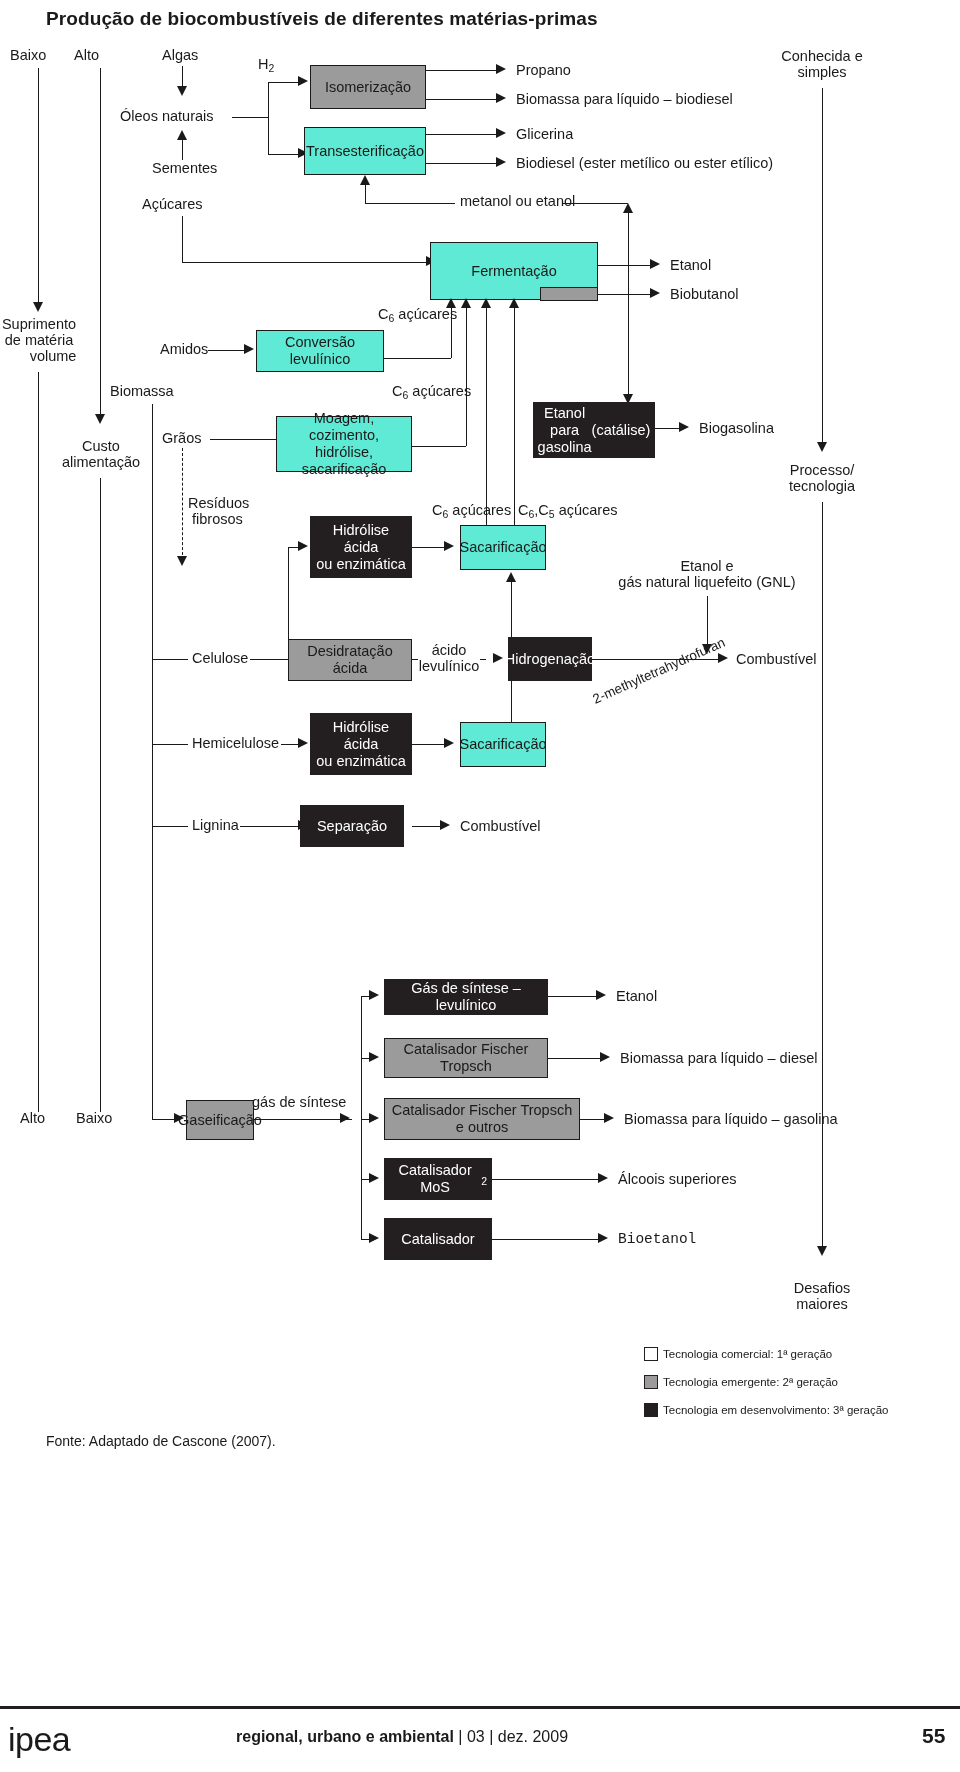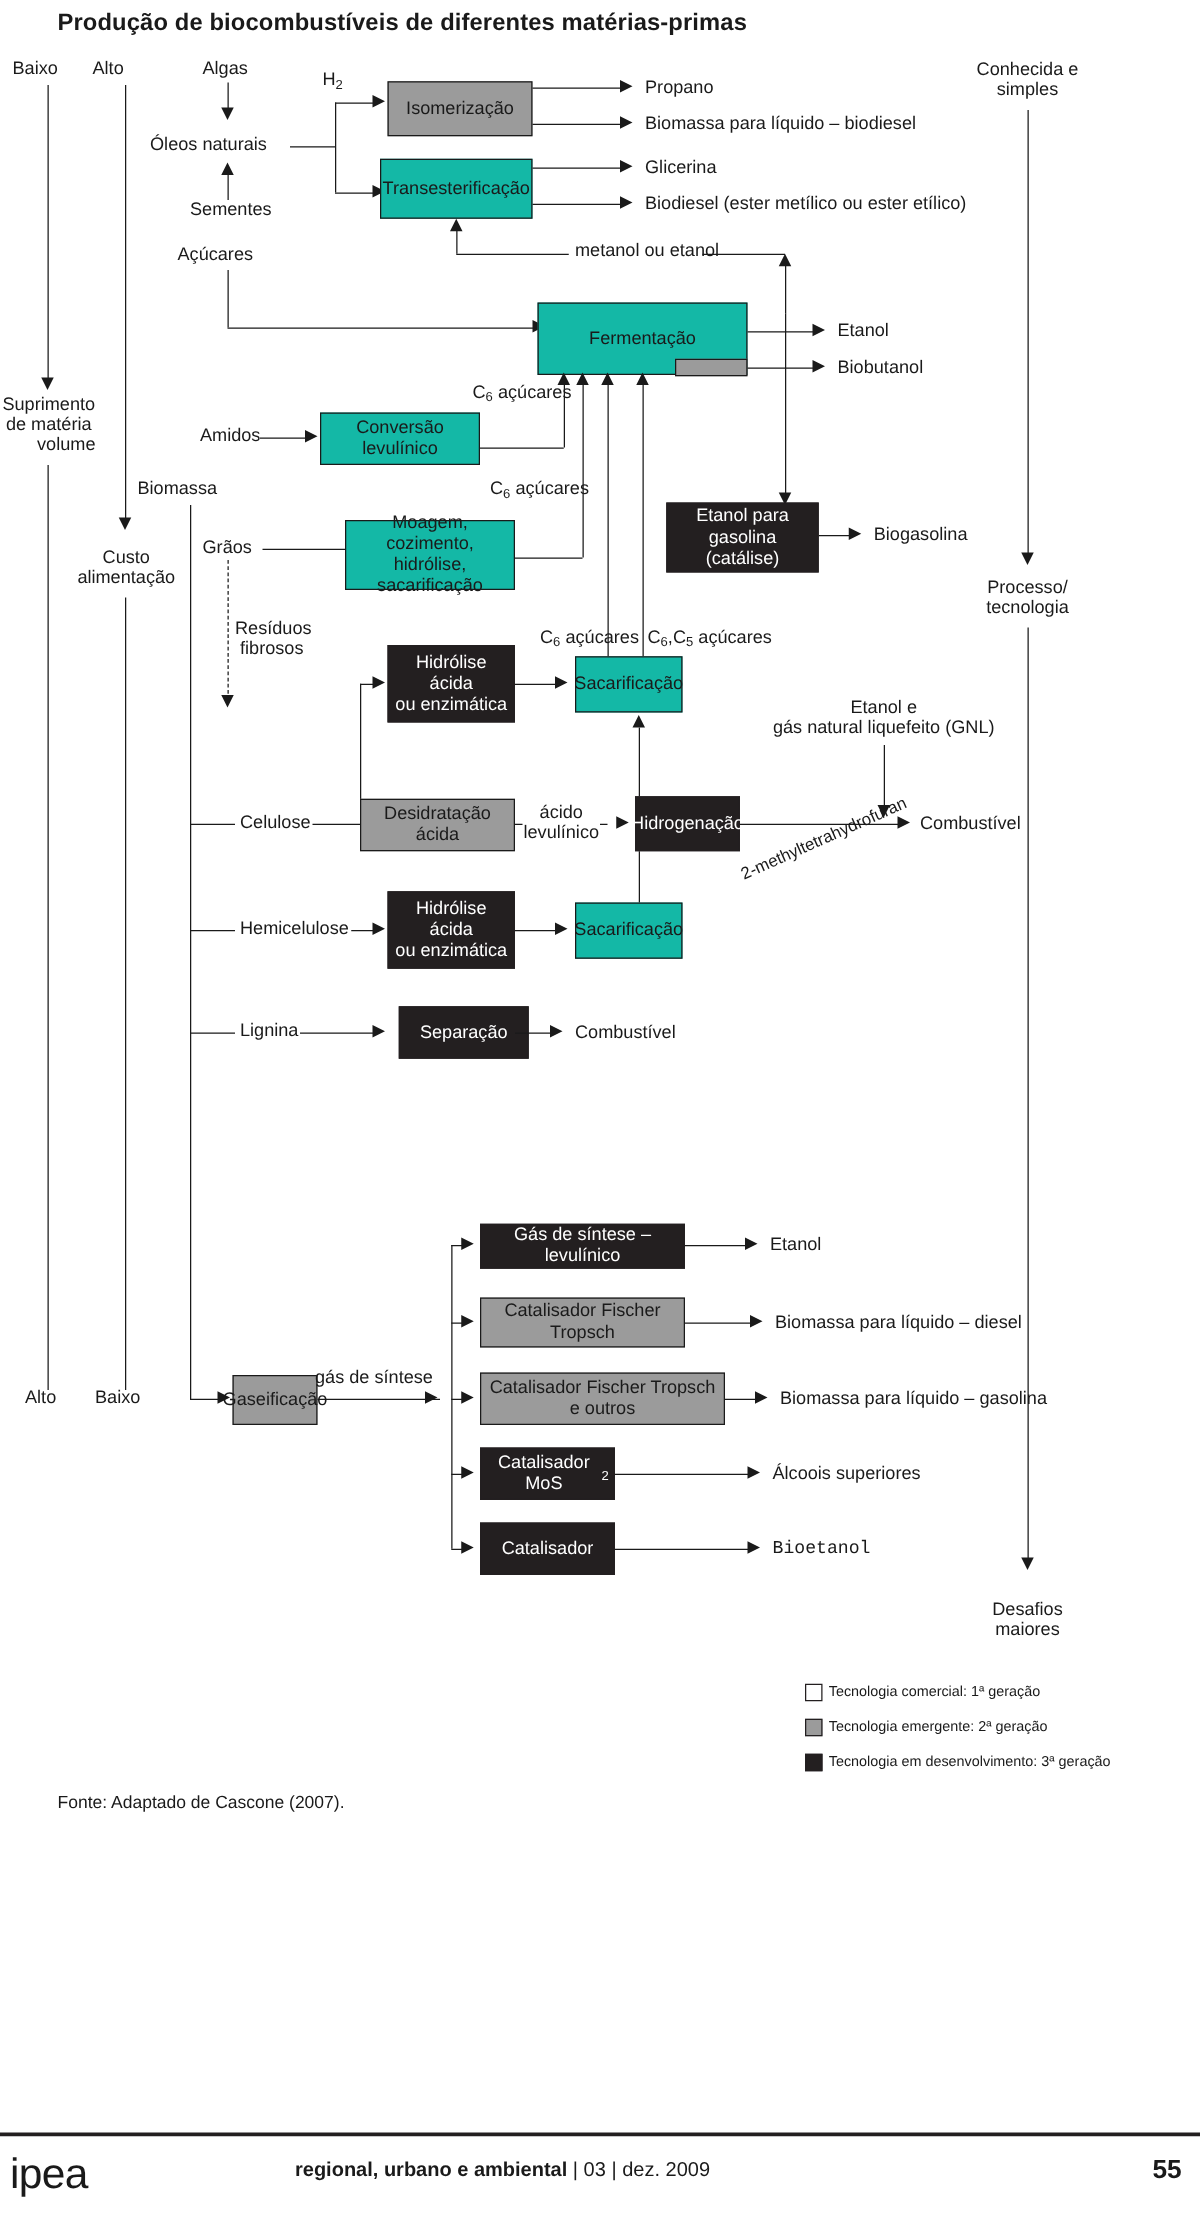--- a/index.html
+++ b/index.html
@@ -6,21 +6,21 @@
   body{width:960px;height:1772px;position:relative;font-family:"Liberation Sans",sans-serif;color:#1a1a1a;overflow:hidden;}
   .page{position:absolute;left:0;top:0;width:960px;height:1772px;}
   
   .abs{position:absolute;}
   .title{font-size:19px;font-weight:bold;letter-spacing:.1px;}
   .lbl{font-size:14.5px;line-height:17px;white-space:nowrap;}
   .lbl.ctr{text-align:center;}
   .small{font-size:13.5px;}
   
   .box{position:absolute;box-sizing:border-box;border:1.6px solid #1a1a1a;display:flex;align-items:center;justify-content:center;text-align:center;font-size:14.5px;line-height:17px;padding:2px 4px;}
-  .box.white{background:#14b8a6;color:#1a1a1a;}
+  .box.white{background:#5eead4;color:#1a1a1a;}
   .box.gray{background:#9b9b9b;color:#1a1a1a;}
   .box.black{background:#231f20;color:#ffffff;border-color:#231f20;}
   
   .hl{position:absolute;height:0;border-top:1.6px solid #1a1a1a;}
   .vl{position:absolute;width:0;border-left:1.6px solid #1a1a1a;}
   .vl.dash{border-left:1.6px dashed #1a1a1a;}
   
   .ar{position:absolute;width:0;height:0;}
   .ar.r{border-top:5.5px solid transparent;border-bottom:5.5px solid transparent;border-left:10px solid #1a1a1a;}
   .ar.d{border-left:5.5px solid transparent;border-right:5.5px solid transparent;border-top:10px solid #1a1a1a;}
@@ -146,21 +146,21 @@
     <div>Moagem, cozimento,</div>
     <div>hidrólise, sacarificação</div>
   </div>
   <div class="hl" style="left:412px;top:446px;width:54px;"></div>
   <div class="vl" style="left:466px;top:308px;height:138px;"></div>
   <div class="ar u" style="left:461px;top:298px;"></div>
   <div class="abs lbl" style="left:392px;top:383px;">
     <span>C</span><sub>6</sub><span> açúcares</span>
   </div>
 
-  <div class="box black" style="left:533px;top:402px;width:122px;height:56px;flex-direction:column;">
+  <div class="box black" style="left:533px;top:402px;width:122px;height:56px;">
     <div>Etanol para gasolina</div>
     <div>(catálise)</div>
   </div>
   <div class="hl" style="left:655px;top:428px;width:28px;"></div>
   <div class="ar r" style="left:679px;top:422px;"></div>
   <div class="abs lbl" style="left:699px;top:420px;">Biogasolina</div>
 
   <div class="abs lbl" style="left:188px;top:495px;">Resíduos</div>
   <div class="abs lbl" style="left:192px;top:511px;">fibrosos</div>
   <div class="vl dash" style="left:182px;top:448px;height:112px;"></div>
@@ -223,21 +223,21 @@
   </div>
   <div class="hl" style="left:412px;top:744px;width:36px;"></div>
   <div class="ar r" style="left:444px;top:738px;"></div>
   <div class="box white" style="left:460px;top:722px;width:86px;height:45px;">Sacarificação</div>
   <div class="vl" style="left:511px;top:681px;height:41px;"></div>
 
   <div class="abs lbl" style="left:192px;top:817px;">Lignina</div>
   <div class="hl" style="left:152px;top:826px;width:36px;"></div>
   <div class="hl" style="left:240px;top:826px;width:62px;"></div>
   <div class="ar r" style="left:298px;top:820px;"></div>
-  <div class="box black" style="left:319px;top:805px;width:104px;height:42px;">Separação</div>
+  <div class="box black" style="left:300px;top:805px;width:104px;height:42px;">Separação</div>
   <div class="hl" style="left:412px;top:826px;width:32px;"></div>
   <div class="ar r" style="left:440px;top:820px;"></div>
   <div class="abs lbl" style="left:460px;top:818px;">Combustível</div>
 
   <div class="box gray" style="left:186px;top:1100px;width:68px;height:40px;">Gaseificação</div>
   <div class="hl" style="left:254px;top:1119px;width:98px;"></div>
   <div class="ar r" style="left:340px;top:1113px;"></div>
   <div class="abs lbl" style="left:252px;top:1094px;">gás de síntese</div>
 
   <div class="vl" style="left:361px;top:996px;height:243px;"></div>

